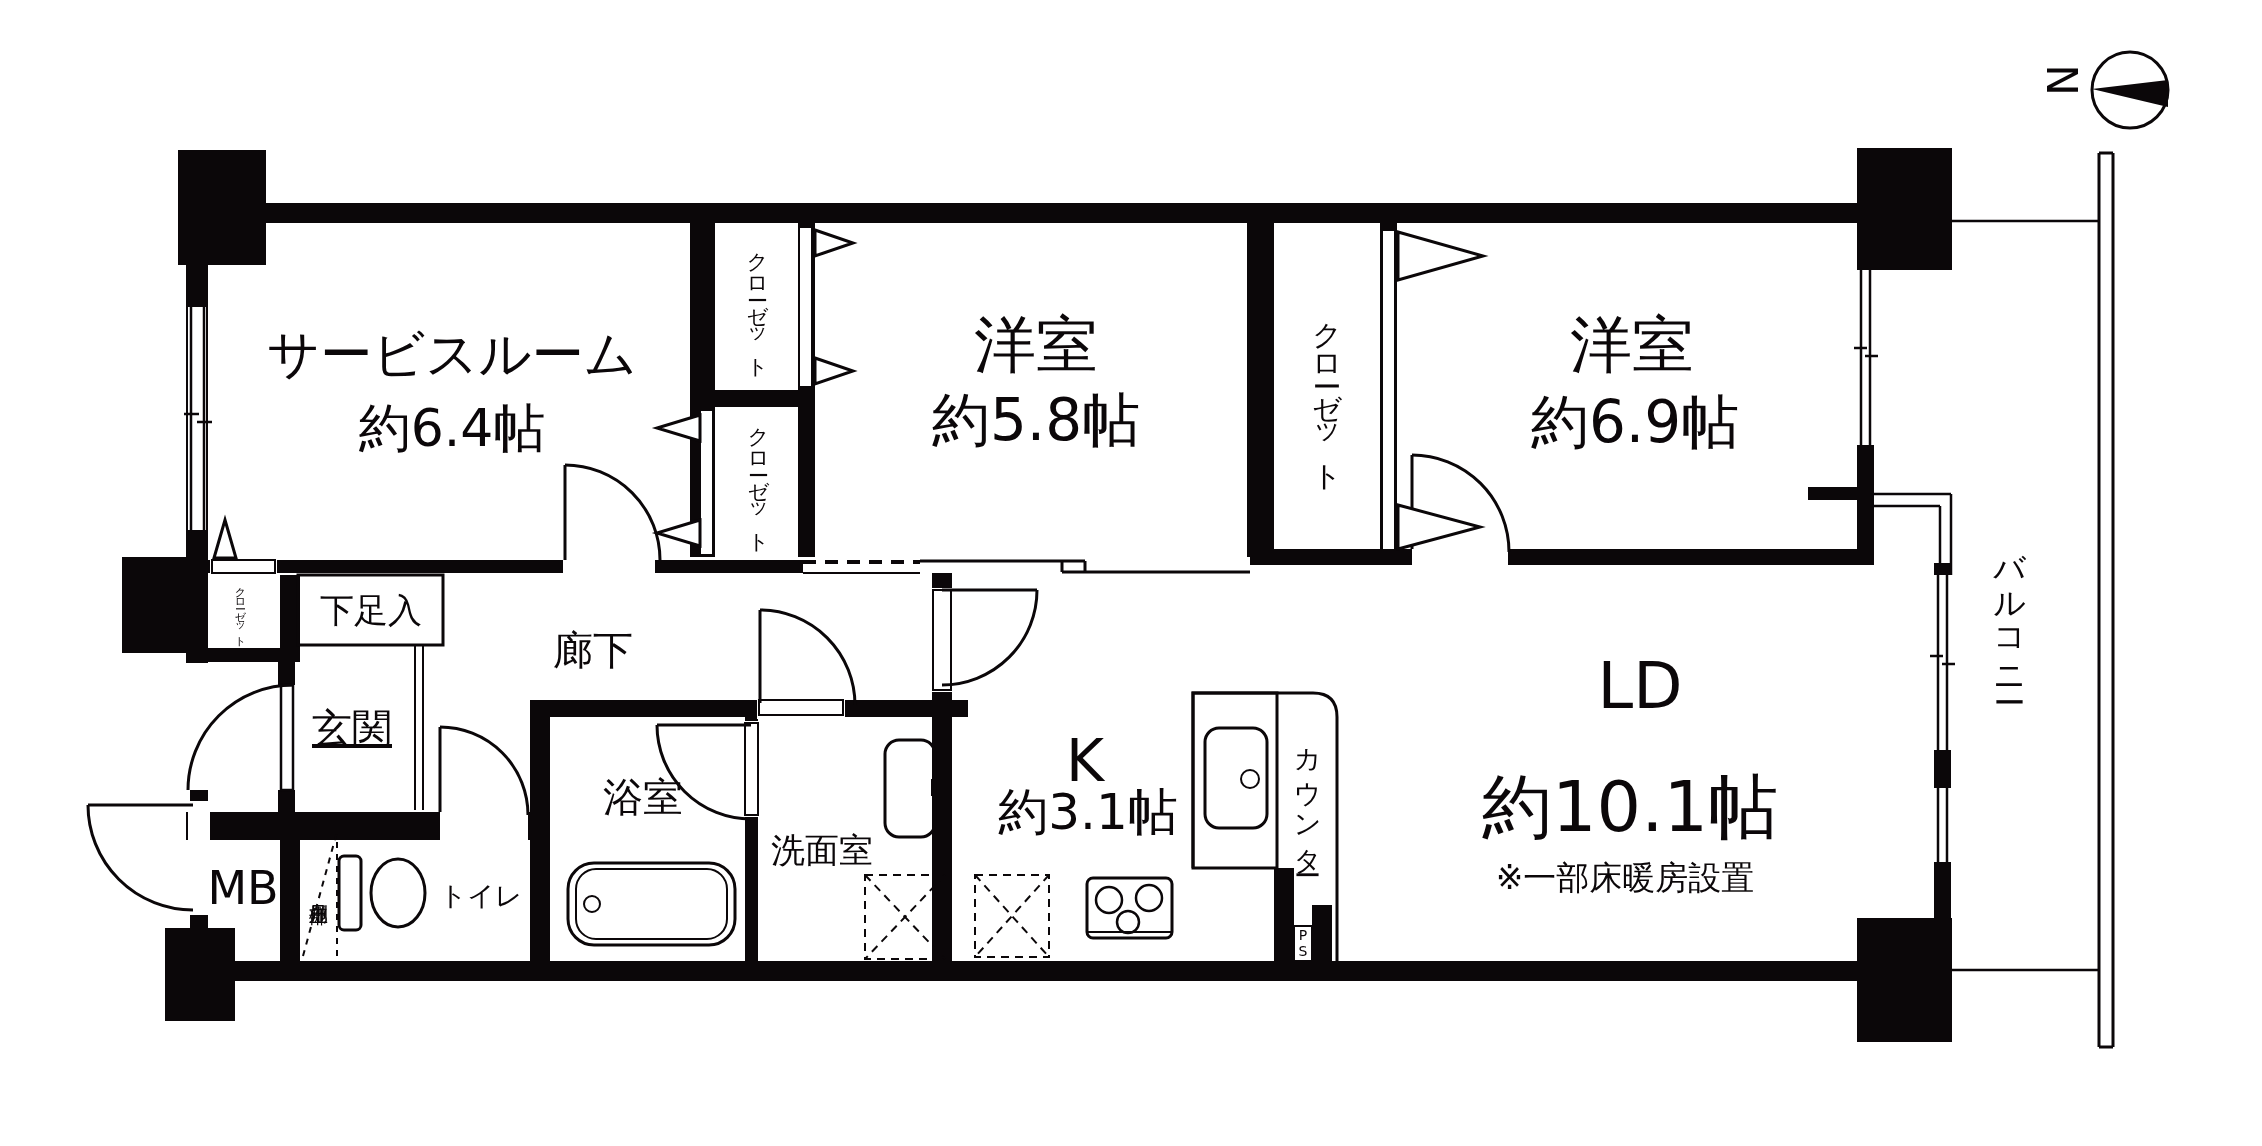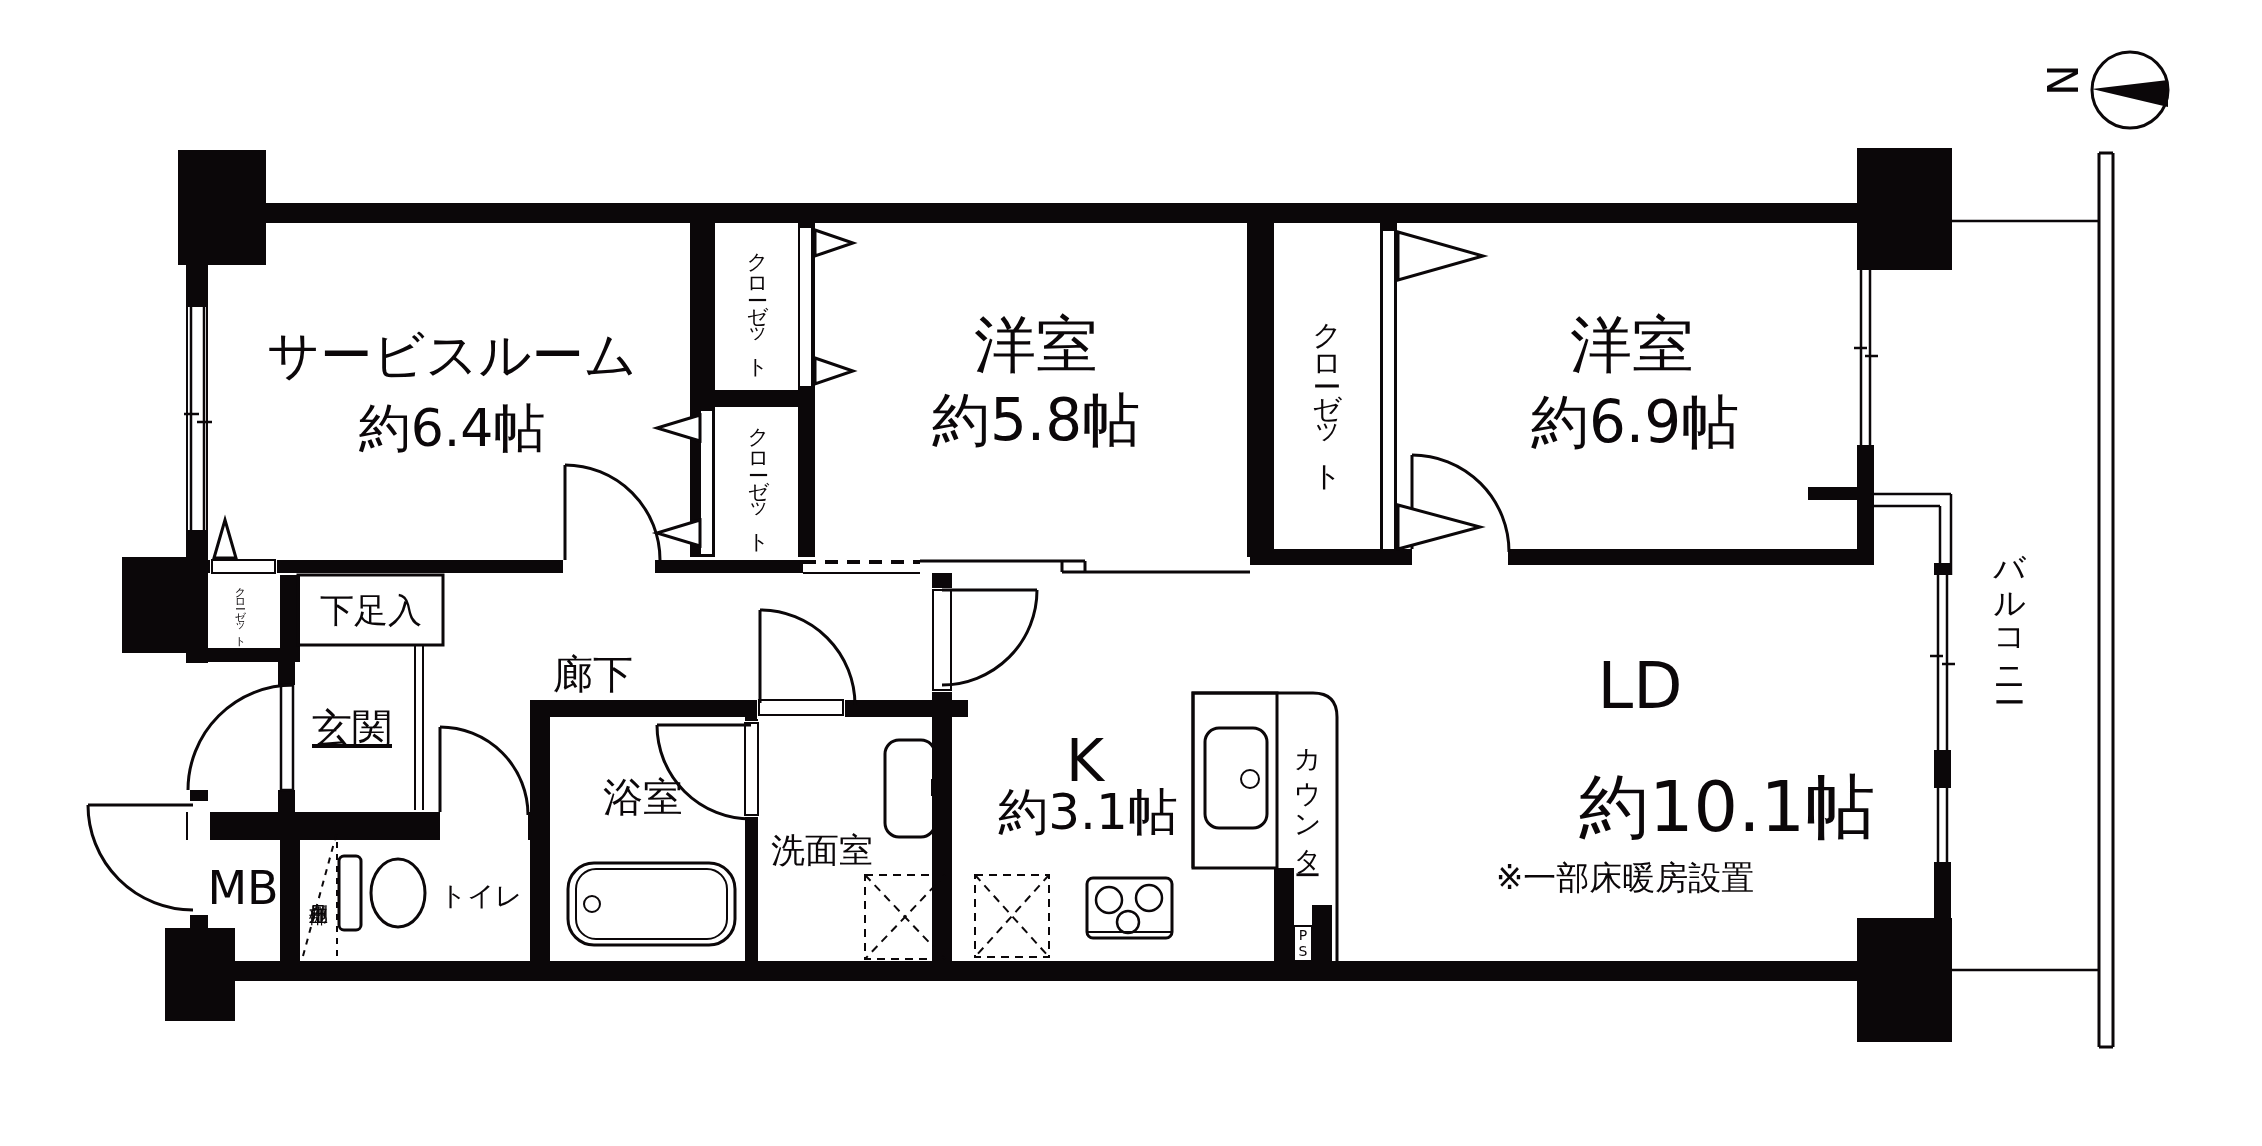--- a/index.html
+++ b/index.html
@@ -229,37 +229,37 @@
     <line x1="1952" y1="970" x2="2099" y2="970" stroke-width="2.5"></line>
   </g>
 
   <g>
     <circle cx="2130" cy="90" r="38" fill="#ffffff" stroke="#0b0709" stroke-width="3"></circle>
     <polygon points="2092,89 2168,80 2168,107" fill="#0b0709"></polygon>
   </g>
 </svg>
 
 <div>
-  <div class="lbl" style="left:452px;top:355px;font-size:52px;">サービスルーム</div>
+  <div class="lbl" style="left:452px;top:355px;font-size:52px;font-family:Liberation Serif, serif;">サービスルーム</div>
   <div class="lbl" style="left:452px;top:428px;font-size:52px;">約6.4帖</div>
 
   <div class="lbl" style="left:1036px;top:345px;font-size:62px;">洋室</div>
   <div class="lbl" style="left:1036px;top:420px;font-size:58px;">約5.8帖</div>
 
   <div class="lbl" style="left:1632px;top:345px;font-size:62px;">洋室</div>
   <div class="lbl" style="left:1635px;top:422px;font-size:58px;">約6.9帖</div>
 
   <div class="lbl" style="left:1640px;top:686px;font-size:64px;">LD</div>
-  <div class="lbl" style="left:1727px;top:807px;font-size:70px;">約10.1帖</div>
+  <div class="lbl" style="left:1630px;top:807px;font-size:70px;">約10.1帖</div>
   <div class="lbl" style="left:1625px;top:877px;font-size:33px;text-align:right;">※一部床暖房設置</div>
 
   <div class="lbl" style="left:1085px;top:761px;font-size:58px;">K</div>
   <div class="lbl" style="left:1088px;top:812px;font-size:50px;">約3.1帖</div>
 
-  <div class="lbl" style="left:593px;top:650px;font-size:40px;margin-top:24px;">廊下</div>
+  <div class="lbl" style="left:593px;top:650px;font-size:40px;">廊下</div>
   <div class="lbl" style="left:352px;top:728px;font-size:40px;text-decoration:underline;">玄関</div>
   <div class="lbl" style="left:371px;top:610px;font-size:34px;">下足入</div>
   <div class="lbl" style="left:619px;top:797px;font-size:40px;margin-left:24px;">浴室</div>
   <div class="lbl" style="left:822px;top:841px;font-size:34px;margin-top:9px;">洗面室</div>
   <div class="lbl" style="left:481px;top:895px;font-size:27px;">トイレ</div>
   <div class="lbl" style="left:243px;top:888px;font-size:46px;">MB</div>
 
   <div class="lbl v" style="left:1303px;top:943px;font-size:14px;letter-spacing:0;">PS</div>
   <div class="lbl v" style="left:1308px;top:797px;font-size:27px;">カウンター</div>
   <div class="lbl v" style="left:2010px;top:610px;font-size:32px;">バルコニー</div>

